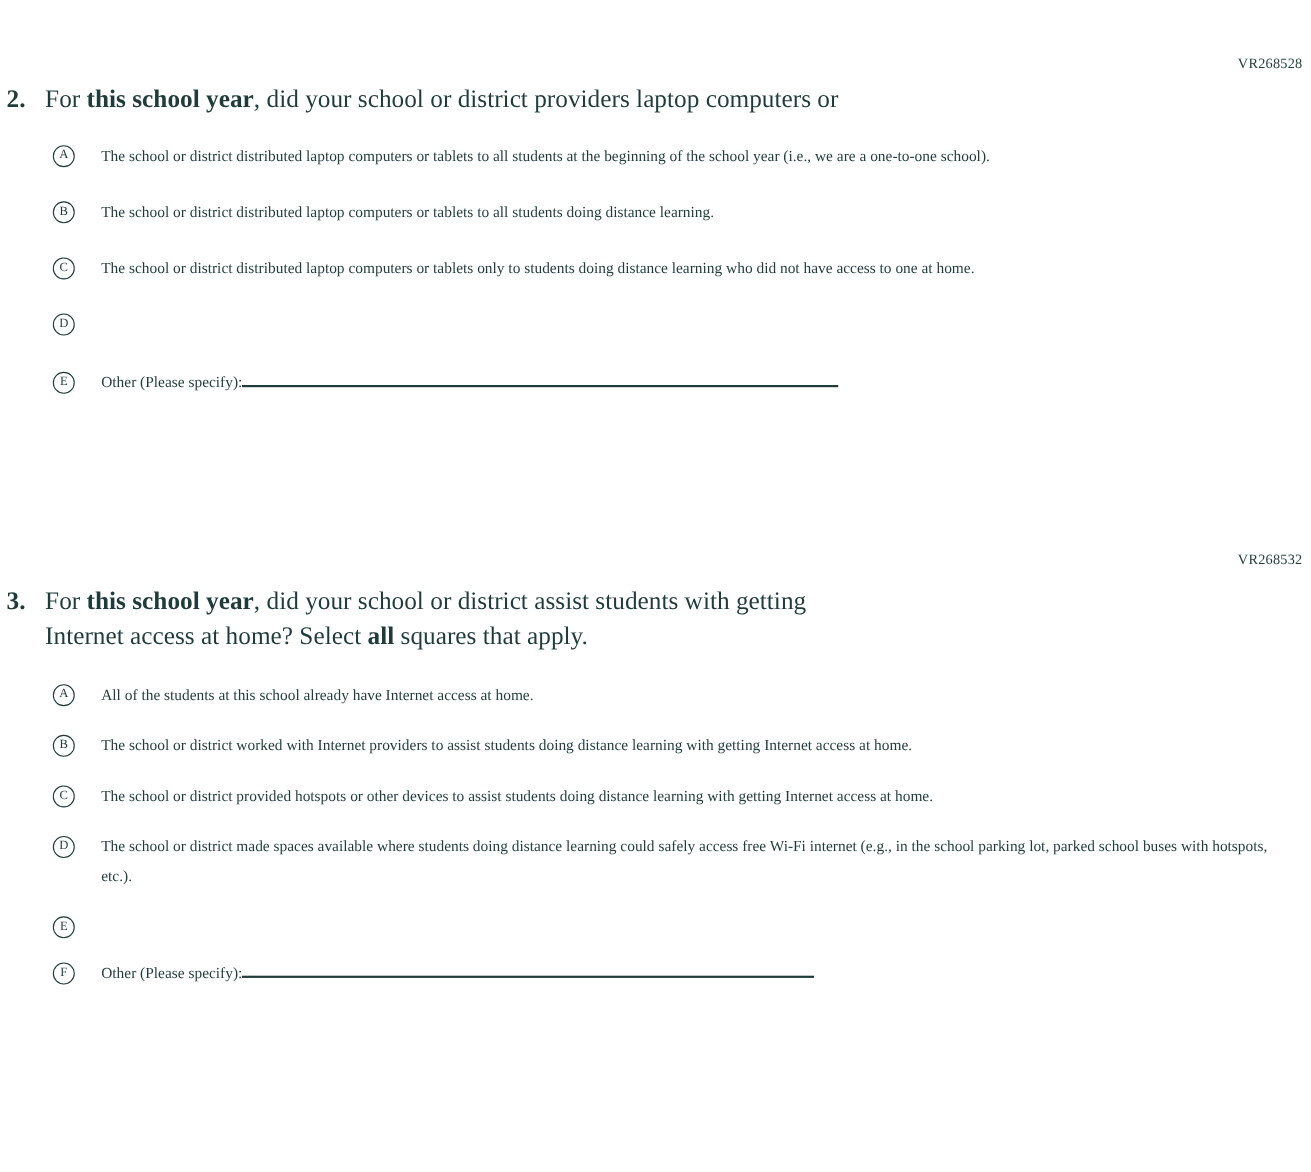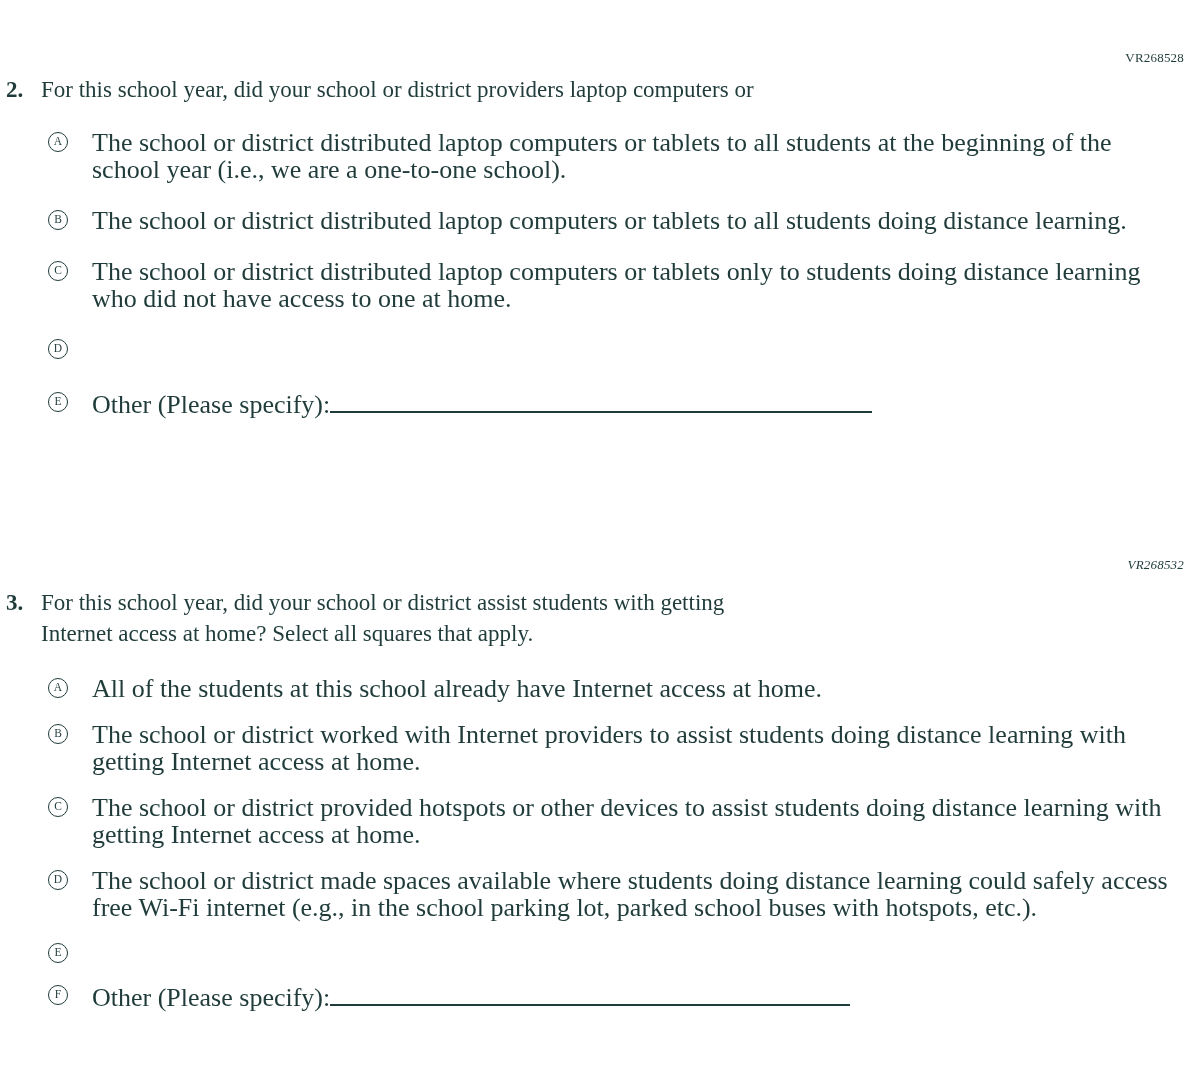--- a/index.html
+++ b/index.html
@@ -18,35 +18,35 @@
     font-family: "Liberation Serif", "DejaVu Serif", serif;
     overflow: hidden;
     margin-top: 48px;
   }
   .code {
     text-align: right;
     font-size: 13px;
     line-height: 16px;
     letter-spacing: 0.2px;
   }
-  .code-q3 { margin-top: 139px; font-style: italic; }
+  .code-q3 { margin-top: 139px; }
   .q-head { display: flex; margin-top: 8px; }
   .q3 .q-head { margin-top: 14px; }
   .q-num {
     flex-shrink: 0;
     width: 35px;
     font-weight: bold;
     font-size: 23px;
     line-height: 31px;
   }
   .q-text {
     font-size: 23px;
     line-height: 31px;
   }
-  .b { font-weight: normal; }
+  .b { font-weight: bold; }
   .opts { margin-left: 42px; }
   .opt { display: flex; align-items: flex-start; }
   .q2 .opt { margin-top: 24px; }
   .q2 .opt.other { margin-top: 30px; }
   .q3 .opt { margin-top: 19px; }
   .q3 .opt.first { margin-top: 26px; }
   .bubble {
     box-sizing: border-box;
     flex-shrink: 0;
     width: 20px;
@@ -56,21 +56,21 @@
     border-radius: 50%;
     display: inline-flex;
     align-items: center;
     justify-content: center;
     font-size: 11.5px;
     line-height: 1;
     cursor: pointer;
   }
   .opt-text {
     margin-left: 24px;
-    font-size: 26px;
+    font-size: 14px;
     line-height: 27px;
     max-width: 1080px;
   }
   .blank {
     display: inline-block;
     border-bottom: 2px solid currentColor;
     height: 0.85em;
     vertical-align: baseline;
   }
   .blank-q2 { width: 542px; }

